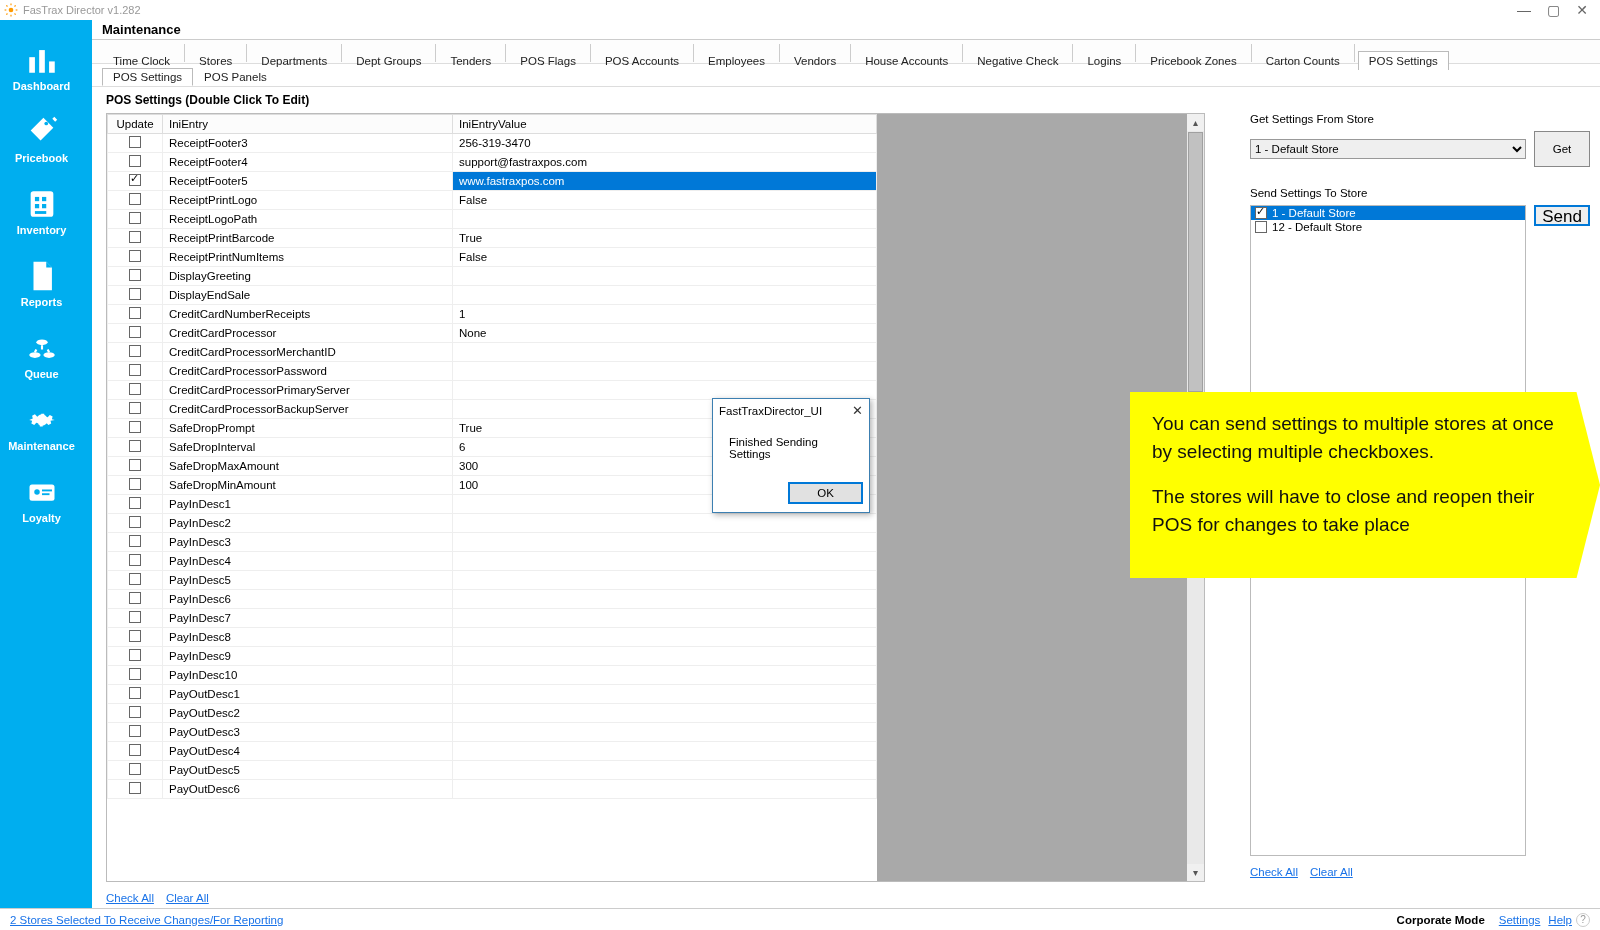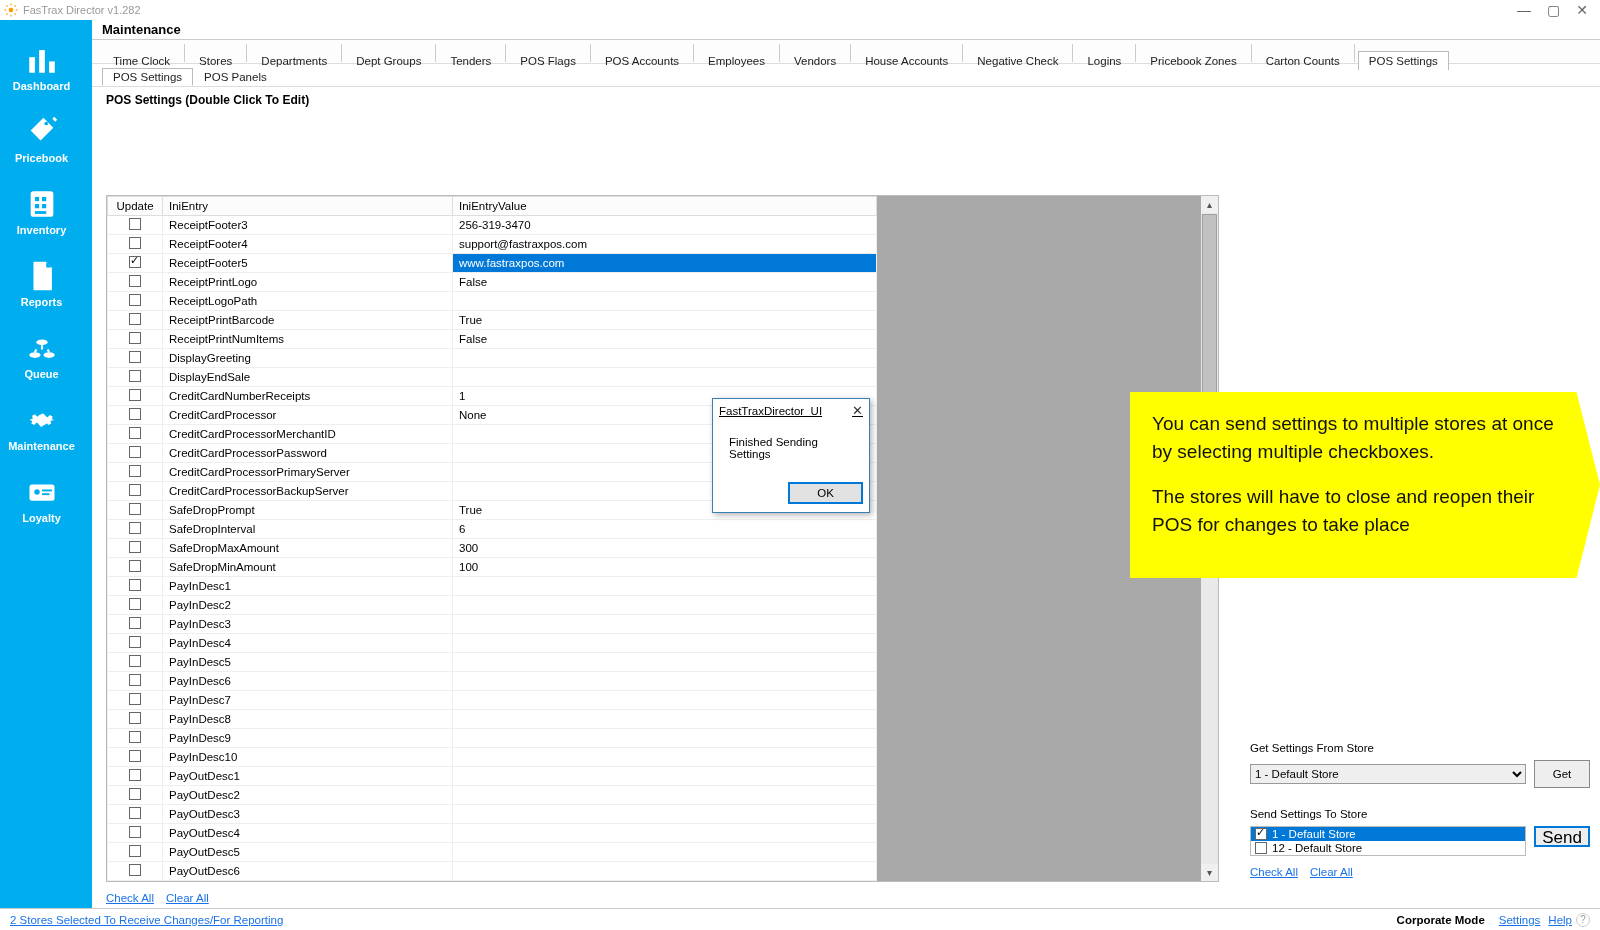--- a/index.html
+++ b/index.html
@@ -24,21 +24,21 @@
   .tabs1 { display:flex; gap:2px; padding:4px 10px 0 10px; background:#fdfdfd; border-bottom:1px solid #ddd; }
   .tabs1 .tab { padding:3px 10px; border:1px solid transparent; border-bottom:none; color:#222; font-size:11.5px; cursor:pointer; position:relative; top:7px; }
   .tabs1 .sep { border-left:1px solid #ccc; height:18px; margin:0 1px; }
   .tabs1 .tab.active { border-color:#bbb; background:#fff; font-weight:400; }
   
   .tabs2 { display:flex; padding:4px 10px 0 10px; border-bottom:1px solid #ddd; }
   .tabs2 .tab { padding:2px 10px; border:1px solid transparent; color:#222; font-size:11.5px; cursor:pointer; }
   .tabs2 .tab.active { border-color:#bbb; border-bottom-color:#fff; background:#fff; }
   .subheader { font-weight:700; font-size:12px; padding:6px 14px; }
   
-  .workarea { flex:1; display:flex; min-height:0; padding:0 10px 6px 14px; gap:0;align-items:flex-end; }
+  .workarea { flex:1; display:flex; min-height:0; padding:0 10px 6px 14px; gap:14px; }
   .left-pane { flex:1; min-width:0; border:1px solid #bbb; display:flex; background:#aaa; }
   .table-wrap { background:#fff; width:770px; min-width:770px; display:flex; flex-direction:column; }
   .gray-fill { flex:1; background:#a9a9a9; position:relative; }
   .scroll-v { position:absolute; right:0; top:0; bottom:0; width:17px; background:#e9e9e9; display:flex; flex-direction:column; align-items:center; }
   .scroll-v .arrow { height:17px; width:100%; display:flex; align-items:center; justify-content:center; color:#555; font-size:10px; background:#f0f0f0; }
   .scroll-v .thumb { width:15px; background:#c1c1c1; border:1px solid #a0a0a0; height:260px; margin-top:1px; }
   
   table { border-collapse:collapse; width:100%; table-layout:fixed; }
   thead th { text-align:left; font-weight:400; font-size:11.5px; padding:3px 6px; border:1px solid #ddd; background:#fcfcfc; position:sticky; top:0; }
   tbody td { border:1px solid #eee; font-size:11.5px; padding:2px 6px; white-space:nowrap; overflow:hidden; height:18px; }
@@ -48,41 +48,41 @@
   .col-update { width:55px; text-align:center; }
   .col-entry { width:290px; }
   .col-value { }
   .chk { display:inline-block; width:12px; height:12px; border:1px solid #666; background:#fff; position:relative; }
   .chk.checked::after { content:'✓'; position:absolute; top:-3px; left:0; font-size:11px; }
   .tbody-scroll { flex:1; overflow:hidden; }
   
   .right-pane { width:340px; display:flex; flex-direction:column; gap:6px;margin-left:31px; }
   .rp-row { display:flex; align-items:center; gap:8px; }
   .rp-row select { flex:1; height:20px; font-size:11.5px; border:1px solid #999; }
-  .rp-row button { width:56px; height:28px; font-size:11.5px; border:1px solid #888; background:#eee; cursor:pointer; }
+  .rp-row button { width:56px; height:36px; font-size:11.5px; border:1px solid #888; background:#eee; cursor:pointer; }
   .send-btn-wrap { display:flex; justify-content:flex-end; }
   .send-btn { border:2px solid #0078d7; background:#eee; width:56px; height:21px; font-size:17px; cursor:pointer; }
   .store-list { flex:1; border:1px solid #bbb; background:#fff; min-height:0; }
   .store-item { display:flex; align-items:center; gap:5px; padding:1px 4px; font-size:11.5px; }
   .store-item.selected { background:#0078d7; color:#fff; }
   .store-item.selected .chk { background:#fff; color:#000; }
   .rp-header { font-size:11.5px; }
   
   .links-row { display:flex; gap:12px; padding:4px 14px; }
   .links-row a { color:#1a73e8; font-size:11.5px; text-decoration:underline; cursor:pointer; }
   .right-pane .links-row { padding:4px 0; }
   
   .statusbar { height:22px; border-top:1px solid #ccc; display:flex; align-items:center; padding:0 10px; font-size:11.5px; }
   .statusbar .status-link { color:#1a73e8; text-decoration:underline; cursor:pointer; }
   .statusbar .spacer { flex:1; }
   .statusbar .mode { font-weight:700; margin-right:6px; }
   .statusbar .link { color:#1a73e8; text-decoration:underline; margin-left:8px; cursor:pointer; }
   
   .dialog { position:absolute; left:620px; top:378px; width:158px; background:#fff; border:1px solid #3c7fb1; box-shadow:2px 2px 6px rgba(0,0,0,.3); }
-  .dialog .dlg-title { display:flex; align-items:center; padding:4px 6px; font-size:11.5px;text-decoration:underline; }
+  .dialog .dlg-title { display:flex; align-items:center; padding:4px 6px; font-size:11.5px; }
   .dialog .dlg-close { margin-left:auto; cursor:pointer; font-size:13px; color:#333; }
   .dialog .dlg-body { padding:14px 10px 18px 16px; font-size:11.5px; }
   .dialog .dlg-actions { display:flex; justify-content:flex-end; padding:4px 6px 8px 6px; }
   .dialog .ok-btn { width:75px; height:22px; border:2px solid #0078d7; background:#e1e1e1; font-size:11.5px; cursor:pointer; }
   
   .callout { position:absolute; right:0; top:372px; width:470px; background:#ffff00; padding:18px 40px 22px 22px; font-size:19px; line-height:1.45; color:#111; clip-path: polygon(0 0, 95% 0, 100% 50%, 95% 100%, 0 100%); }
   .callout p { margin-bottom:18px; }
 </style>
 </head>
 <body>

